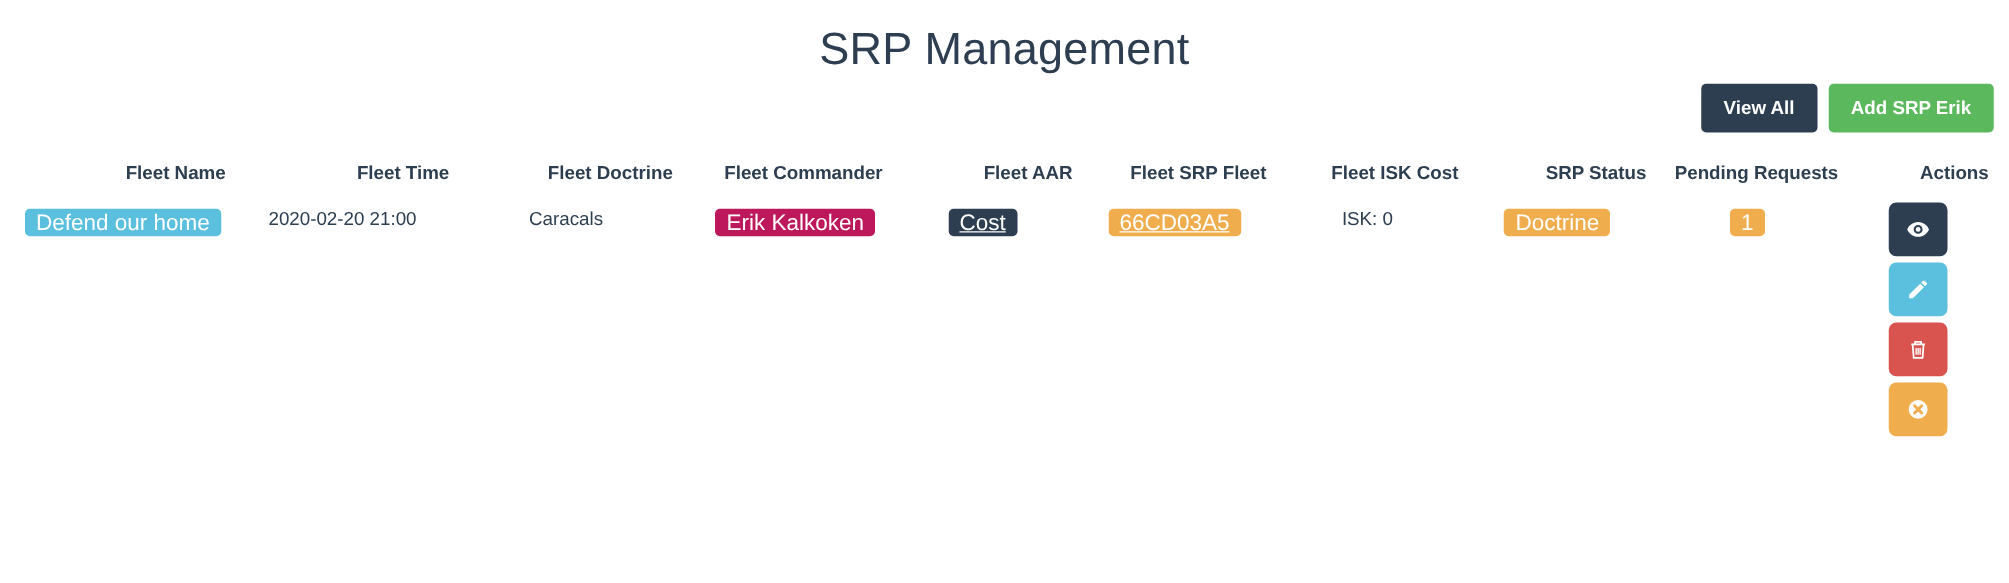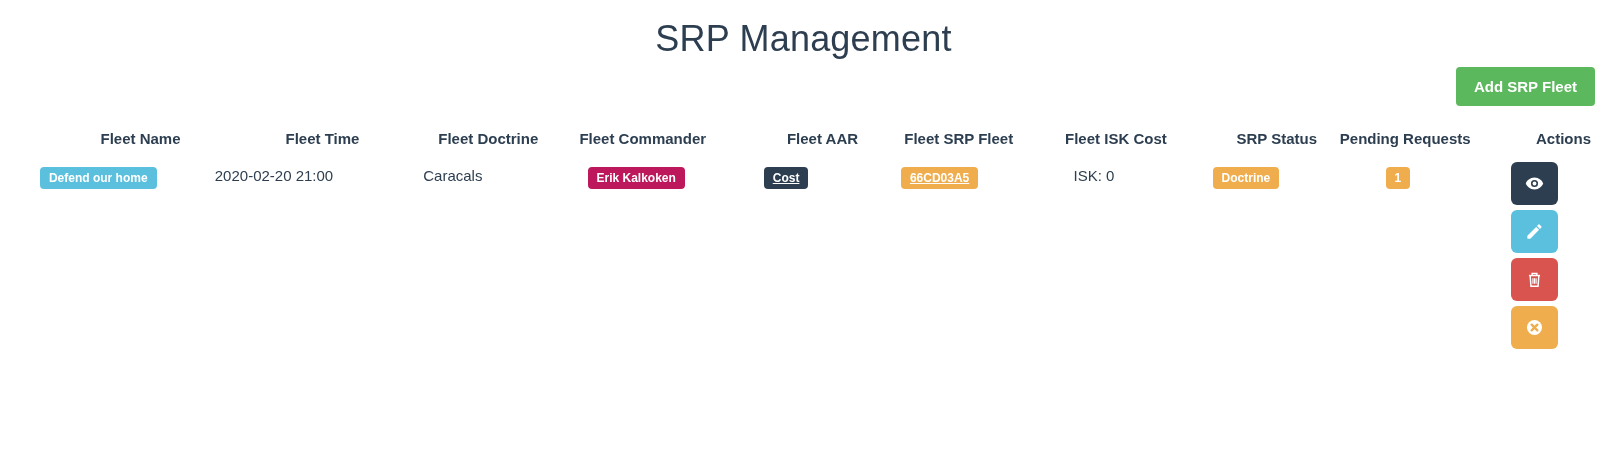--- a/index.html
+++ b/index.html
@@ -79,22 +79,22 @@
     color: #2c3e50;
     text-align: center;
     vertical-align: top;
     padding: 12px 4px 8px 4px;
   }
 
   
   .label {
     display: inline-block;
     color: #ffffff;
-    font-size: 12px;
-    font-weight: bold;
+    font-size: 18px;
+    font-weight: normal;
     padding: 4px 9px;
     border-radius: 4px;
     line-height: 14px;
     white-space: nowrap;
   }
   .label-info    { background: #5bc0de; }
   .label-success { background: #be185d; margin-left: 20px; }
   .label-dark    { background: #2c3e50; }
   .label-warning { background: #f0ad4e; }
   a.label { text-decoration: underline; cursor: pointer; }
@@ -124,21 +124,22 @@
   .action-btn svg { width: 19px; height: 19px; display: block; }
 </style>
 </head>
 <body>
 
 <div class="container">
 
   <h1 class="page-title">SRP Management</h1>
 
   <div class="toolbar">
-    <button class="btn btn-green">Add SRP Fleet</button>
+    <button class="btn btn-dark">View All</button>
+    <button class="btn btn-green">Add SRP Erik</button>
   </div>
 
 
   <table class="srp-table">
     <colgroup>
       <col style="width:10.9%">
         <col style="width:11.3%">
         <col style="width:11.3%">
       <col style="width:10.6%">
         <col style="width:9.6%">

